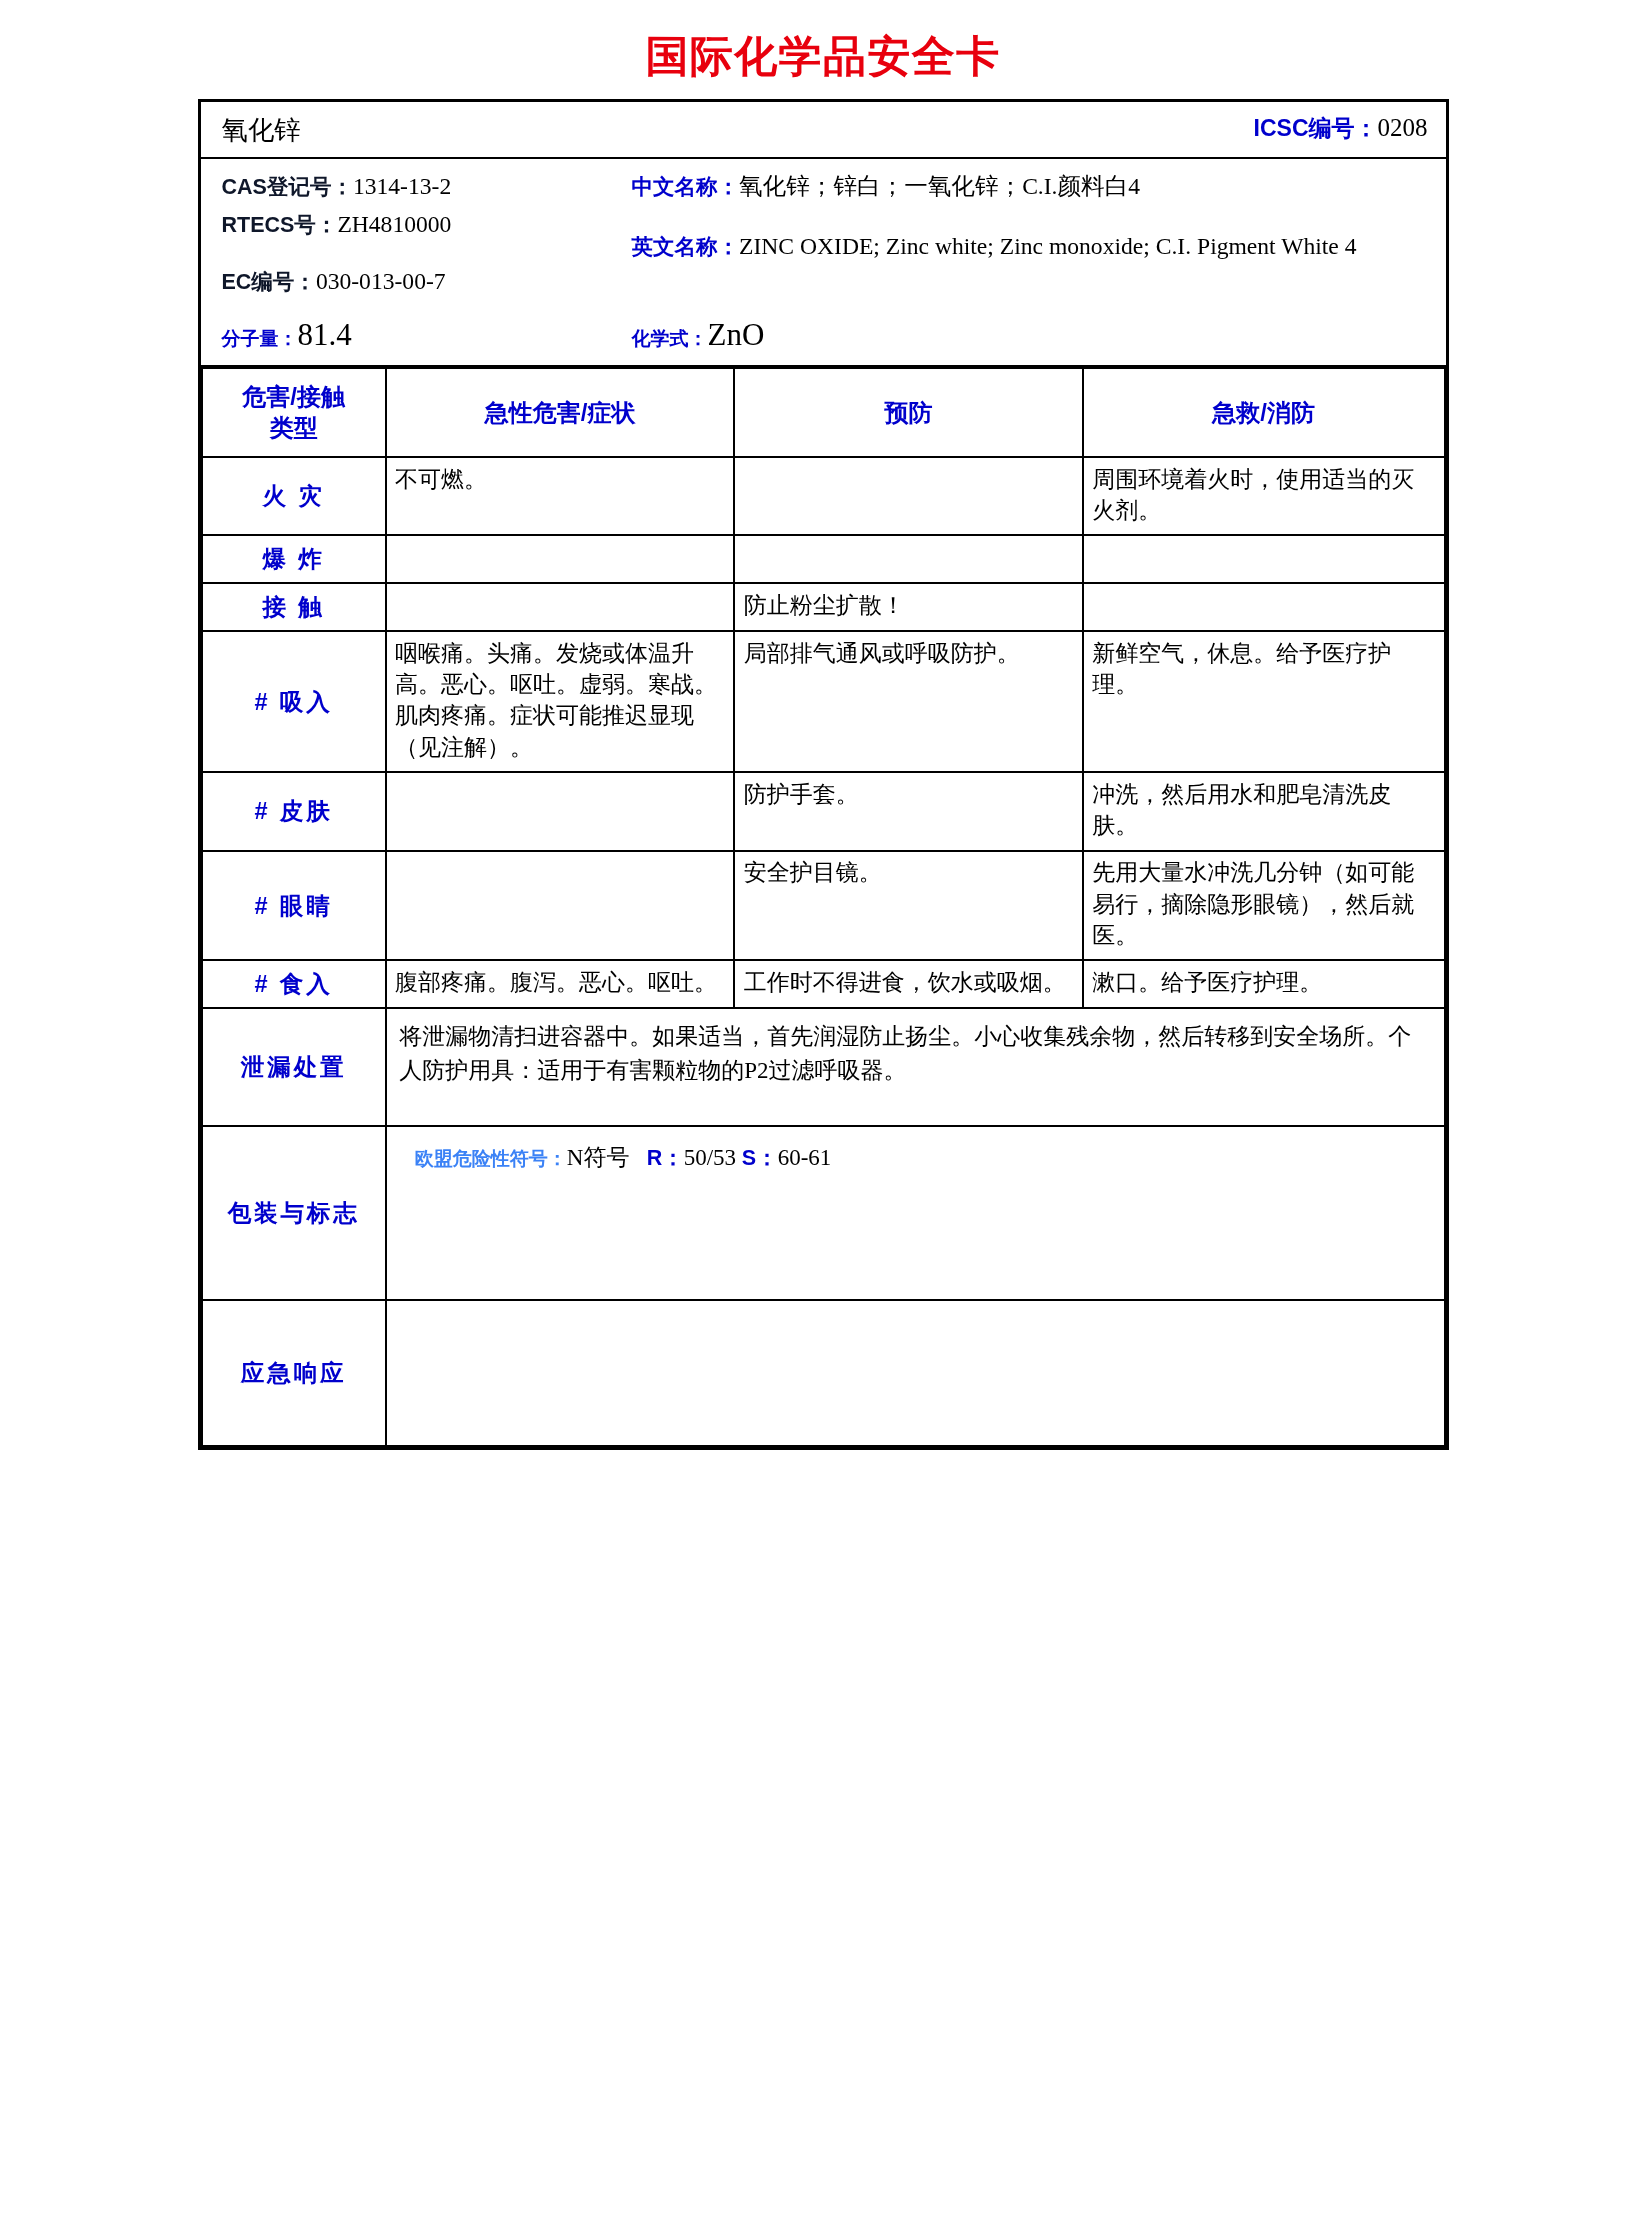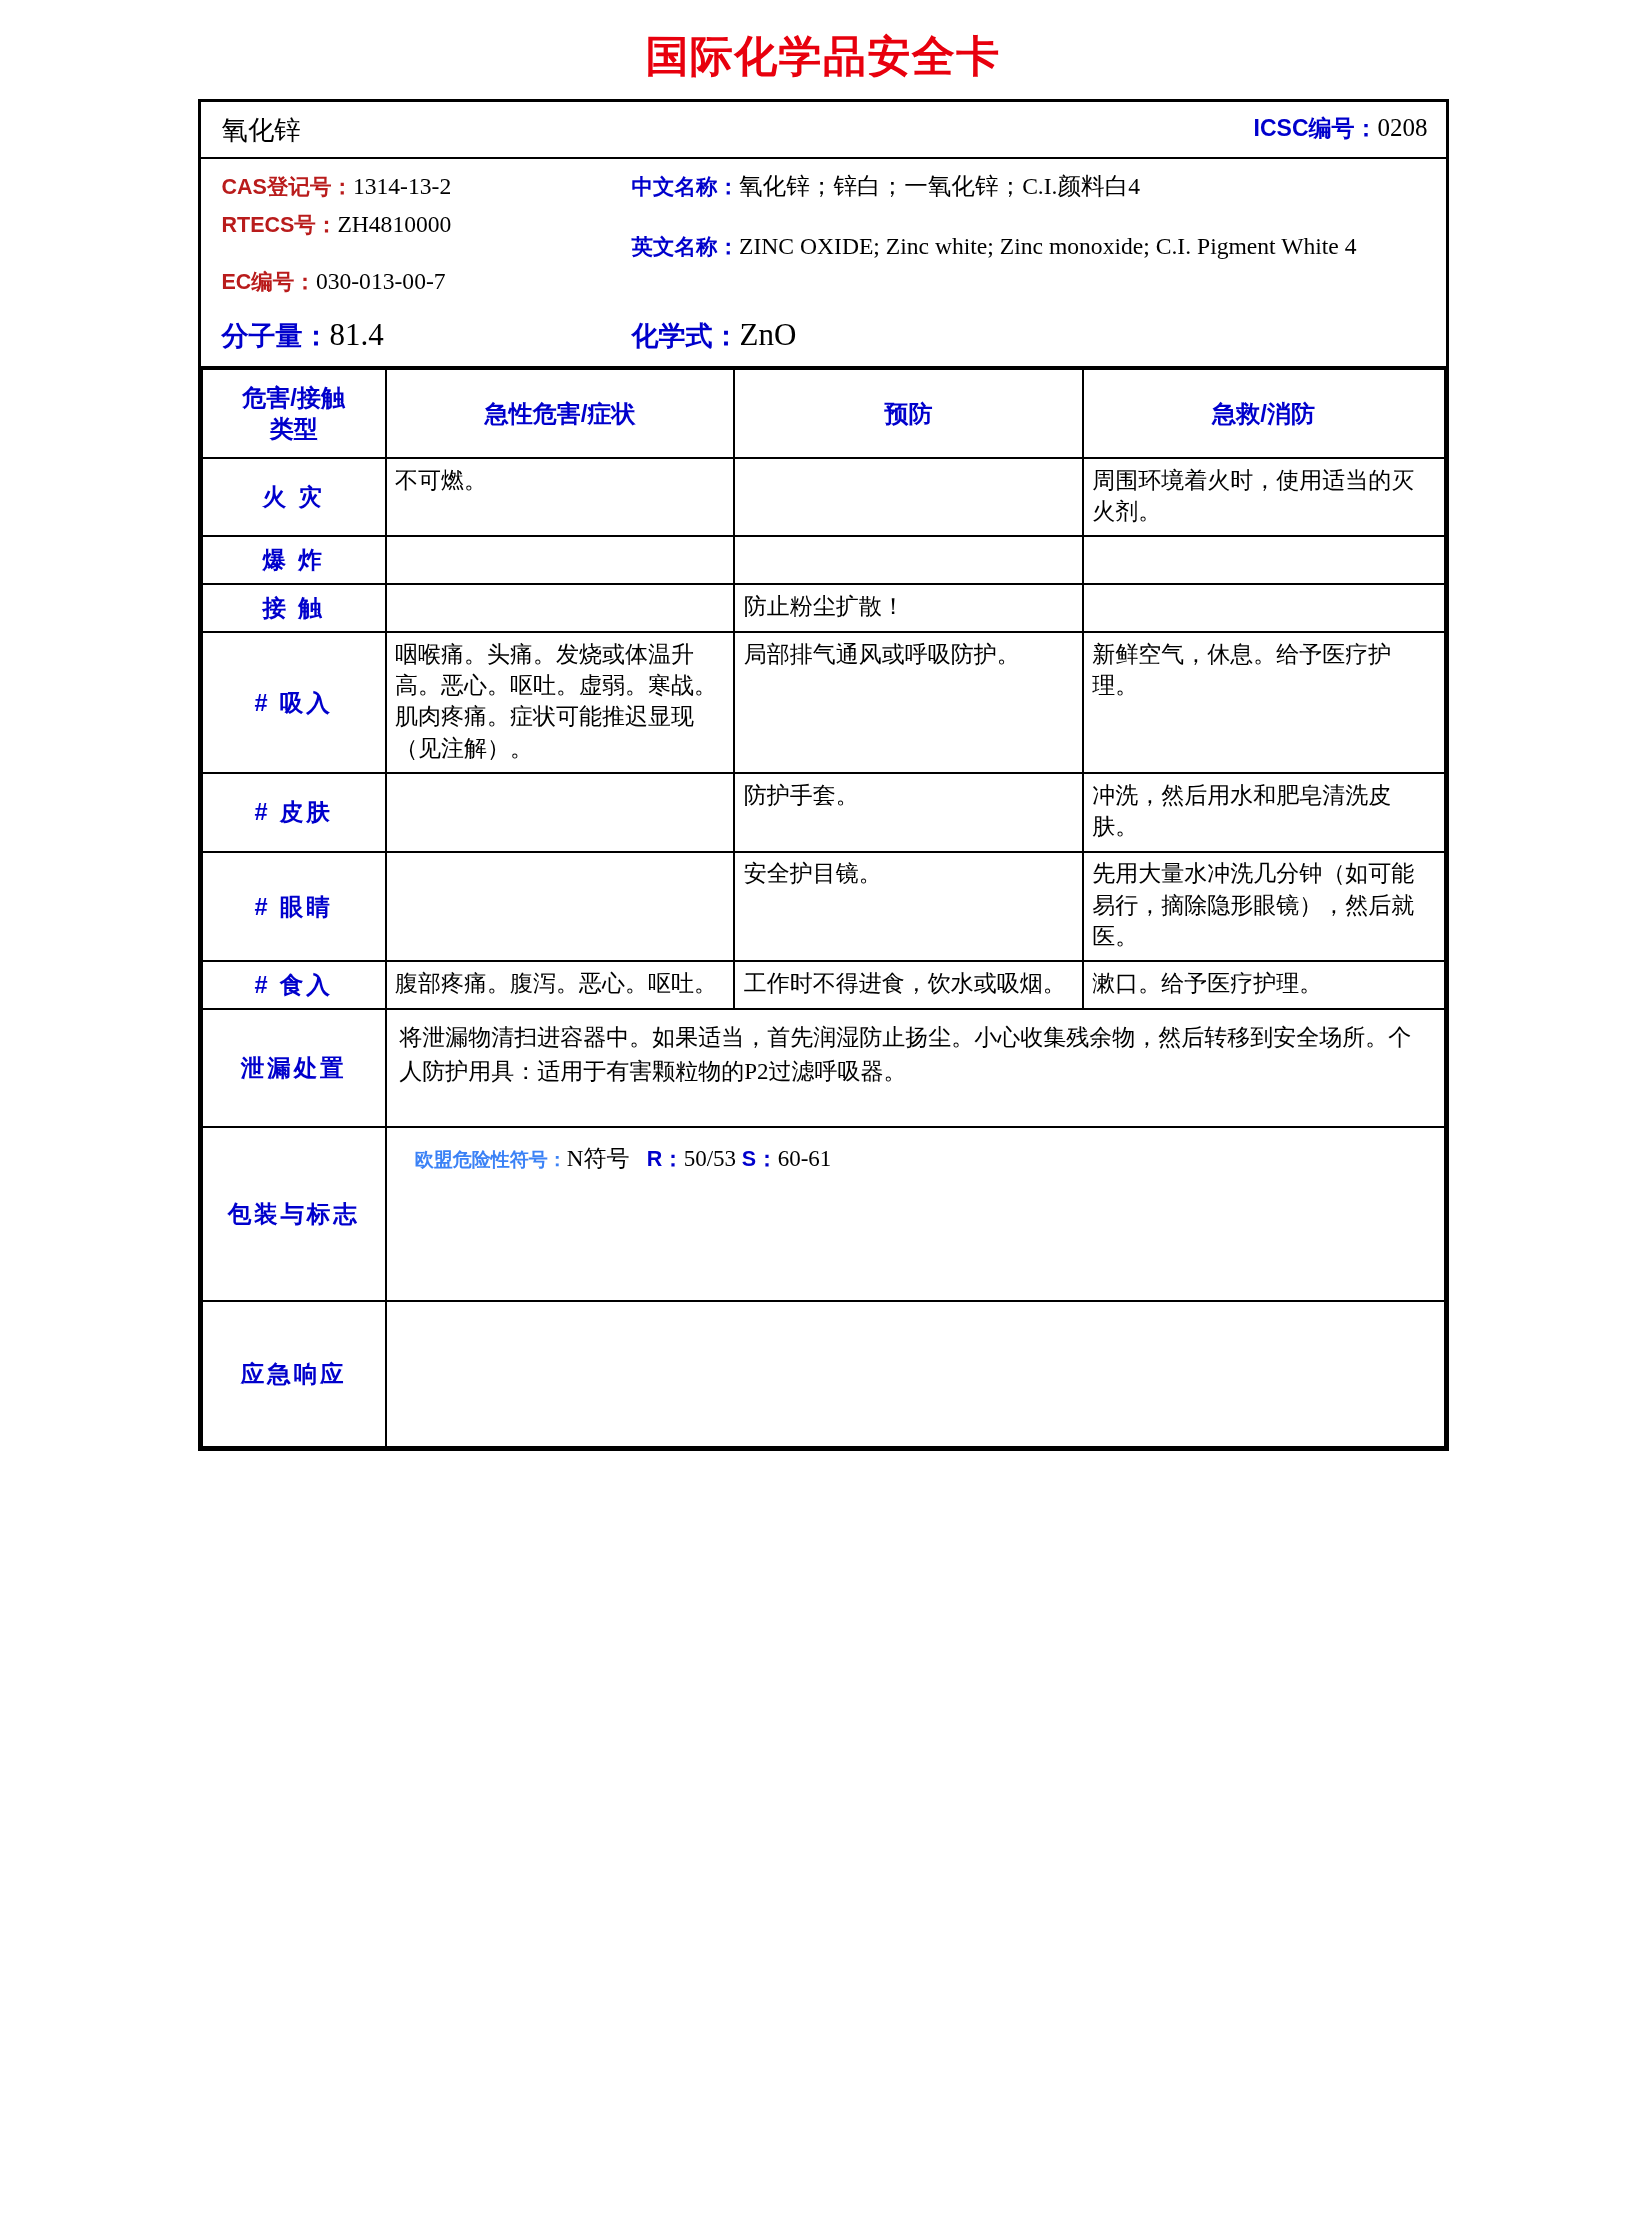--- a/index.html
+++ b/index.html
@@ -80,21 +80,21 @@
     padding-right: 16.7px;
     box-sizing: border-box;
   }
   .id-line {
     font-size: 23.6px;
     line-height: 1.45;
     margin-bottom: 4.2px;
     white-space: nowrap;
   }
   .id-line .lbl {
-    color: #b91c1c;
+    color: #0f172a;
     font-family: "Liberation Sans", sans-serif;
     font-weight: bold;
     font-size: 21.5px;
   }
   .id-line .val {
     color: #000;
     font-family: "Liberation Serif", serif;
   }
   .name-line {
     font-size: 23.6px;
@@ -113,21 +113,21 @@
     padding-left: 21px;
     padding-top: 15.3px;
     padding-bottom: 4.2px;
     box-sizing: border-box;
   }
   .mw-row .cell1 { width: 410px; }
   .mw-row .lbl {
     color: #0000cc;
     font-family: "Liberation Sans", sans-serif;
     font-weight: bold;
-    font-size: 27px;
+    font-size: 19px;
   }
   .mw-row .val { font-size: 31px; }
 
   
   table.main {
     width: 100%;
     border-collapse: collapse;
     table-layout: fixed;
   }
   table.main td, table.main th {

